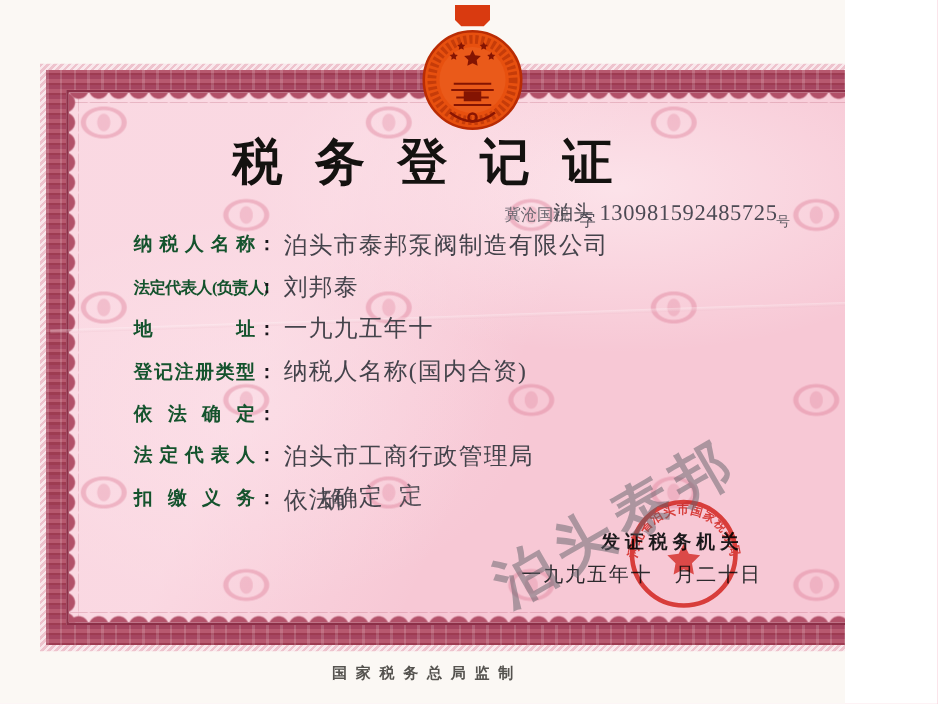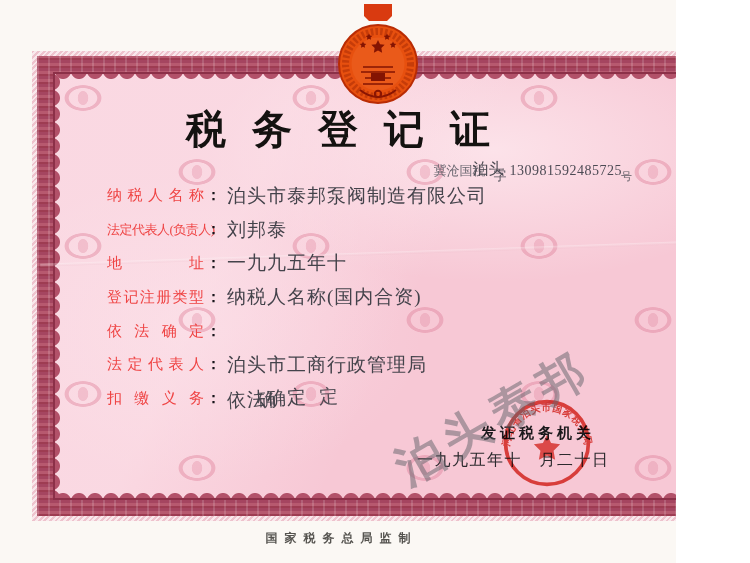--- a/index.html
+++ b/index.html
@@ -32,25 +32,25 @@
   .crease{position:absolute;left:40px;top:252px;width:676px;height:3px;transform:rotate(-2deg);
           background:linear-gradient(rgba(255,255,255,.55),rgba(233,180,195,.35));opacity:.6;z-index:2;}
   
   .emblem{position:absolute;left:336px;top:4px;width:84px;height:112px;z-index:3;}
   .title{position:absolute;left:0;right:0;top:110px;text-align:center;font-size:40px;font-weight:bold;
          letter-spacing:26px;text-indent:26px;color:#141210;z-index:3;line-height:1;}
   .certno{position:absolute;top:160px;right:44px;z-index:3;color:#5a5860;white-space:nowrap;}
   .certno .pfx{font-size:13px;color:#6a6770;}
   .certno .ins{font-size:16px;color:#4c4a52;margin-left:-13px;position:relative;top:-1px;}
   .certno .zi{font-size:13px;color:#55525c;margin-left:-11px;position:relative;top:5px;}
-  .certno .num{font-size:14px;color:#4c4a54;letter-spacing:.5px;margin-left:3px;}
+  .certno .num{font-size:18px;color:#4c4a54;letter-spacing:.5px;margin-left:3px;}
   .certno .sfx{font-size:11px;position:relative;top:5px;margin-left:-1px;}
   .fields{position:absolute;left:107px;top:179px;width:585px;z-index:3;}
   .row{height:33.8px;display:flex;align-items:center;white-space:nowrap;}
-  .flabel{display:inline-block;width:97px;font-size:15px;font-weight:normal;color:#ef4444;
+  .flabel{display:inline-block;width:97px;font-size:15px;font-weight:bold;color:#14532d;
           text-align:justify;text-align-last:justify;}
   .row:nth-child(2) .flabel{font-size:13px;letter-spacing:-.5px;}
   .colon{font-size:15px;font-weight:bold;color:#17151a;margin:0 6px 0 2px;}
   .fvalue{font-size:19px;color:#44434b;letter-spacing:1px;}
   .row:nth-child(5) .fvalue{font-size:18px;letter-spacing:0;}
   .ovwrap{position:relative;display:inline-block;transform:rotate(-3deg);}
   .ovprint{position:absolute;left:30px;top:1px;letter-spacing:12px;opacity:.9;}
   .issuer-label{position:absolute;left:481px;top:424px;font-size:15px;font-weight:bold;
                 letter-spacing:4px;color:#1b191c;z-index:4;white-space:nowrap;}
   .issue-date{position:absolute;left:417px;top:450px;font-size:16px;letter-spacing:1.5px;

